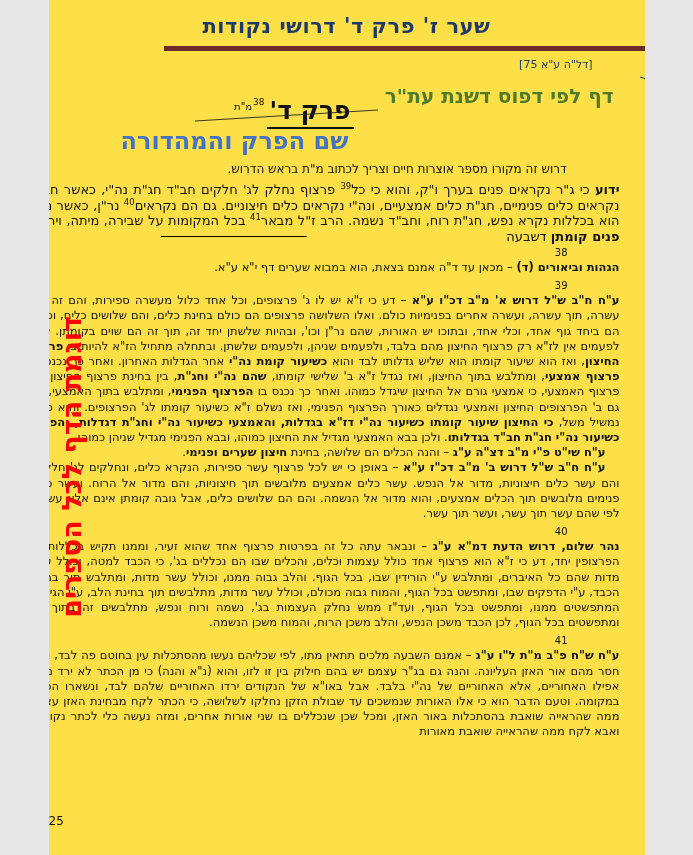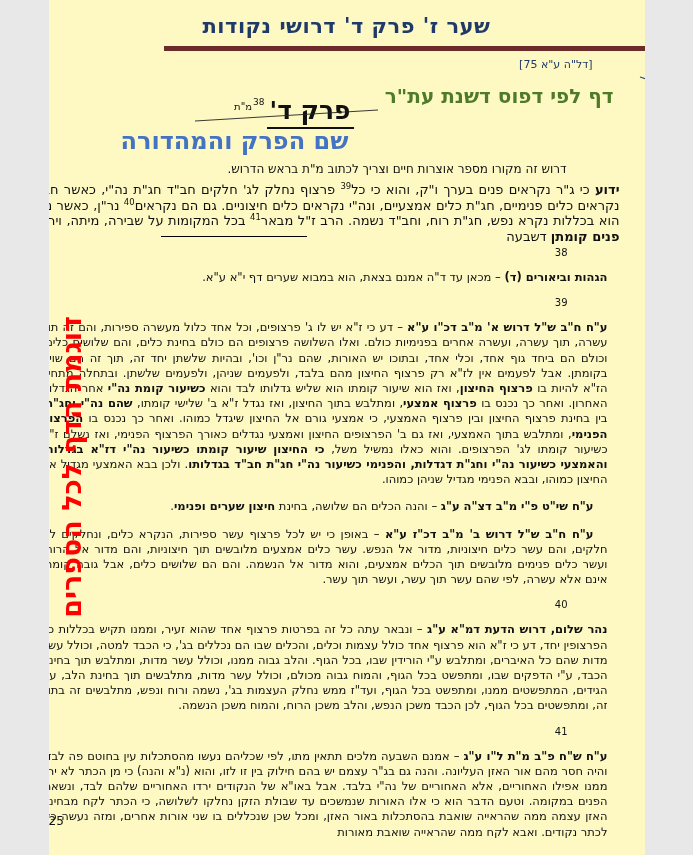--- a/index.html
+++ b/index.html
@@ -1,17 +1,17 @@
 <!DOCTYPE html>
 <html lang="he"><head>
 <meta charset="utf-8">
 <style>
   html,body{margin:0;padding:0;background:#e8e8e8;}
   .page{
-    position:relative;width:596px;height:855px;margin:0 auto;background:#fef9c3;
+    position:relative;width:596px;height:855px;margin:0 auto;background:#fde047;
     overflow:hidden;direction:rtl;font-family:"DejaVu Sans",sans-serif;color:#111;
   }
   .title{position:absolute;top:14px;left:0;width:100%;text-align:center;
     font-size:21px;font-weight:bold;color:#1f3a68;letter-spacing:.5px;}
   .rule{position:absolute;top:46px;left:115px;width:513px;height:5px;background:#6b2b28;}
   .page-ref{position:absolute;top:58px;right:52px;font-size:11px;color:#1f3a68;}
   .green-label{position:absolute;top:84px;right:31px;font-size:20px;font-weight:bold;color:#4e7a2a;}
   .chapter-row{position:absolute;top:96px;right:291px;white-space:nowrap;direction:rtl;}
   .chapter{font-size:25px;font-weight:bold;border-bottom:2px solid #111;padding:0 3px 2px 3px;}
   .ch-sup{font-size:9px;vertical-align:14px;margin-right:2px;}
@@ -19,21 +19,21 @@
   .blue-label{position:absolute;top:127px;left:72px;font-size:24px;font-weight:bold;color:#4472c4;}
   .intro{position:absolute;top:162px;right:78px;font-size:12px;}
   .body-para{position:absolute;top:182px;right:25px;width:590px;
     font-size:13px;line-height:15.6px;text-align:justify;}
   .body-para b,.fn-para b{font-weight:bold;}
   sup{font-size:8.5px;line-height:0;}
   .fn-sep{position:absolute;top:236px;left:112px;width:146px;border-top:1px solid #000;}
   .footnotes{position:absolute;top:242px;right:25px;width:590px;
     font-size:11.5px;line-height:15.2px;text-align:justify;}
   .fn-num{font-size:10px;line-height:11px;margin:5px 52px 2px 0;direction:ltr;text-align:right;}
-  .fn-para{margin:12px;}
+  .fn-para{margin:0;}
   .fn-para.indent{text-indent:14px;}
   .v-label{position:absolute;color:#ff0000;font-weight:bold;font-size:27px;white-space:nowrap;
     transform:translate(-50%,-50%) rotate(-90deg);}
   .v-label.left-note{left:22px;top:467px;}
   .v-label.right-note{left:669px;top:487px;}
   .pagenum{position:absolute;top:814px;left:0;width:100%;text-align:left;
     font-size:12px;direction:ltr;}
   .pointers{position:absolute;left:0;top:0;pointer-events:none;}
 </style>
 </head>

